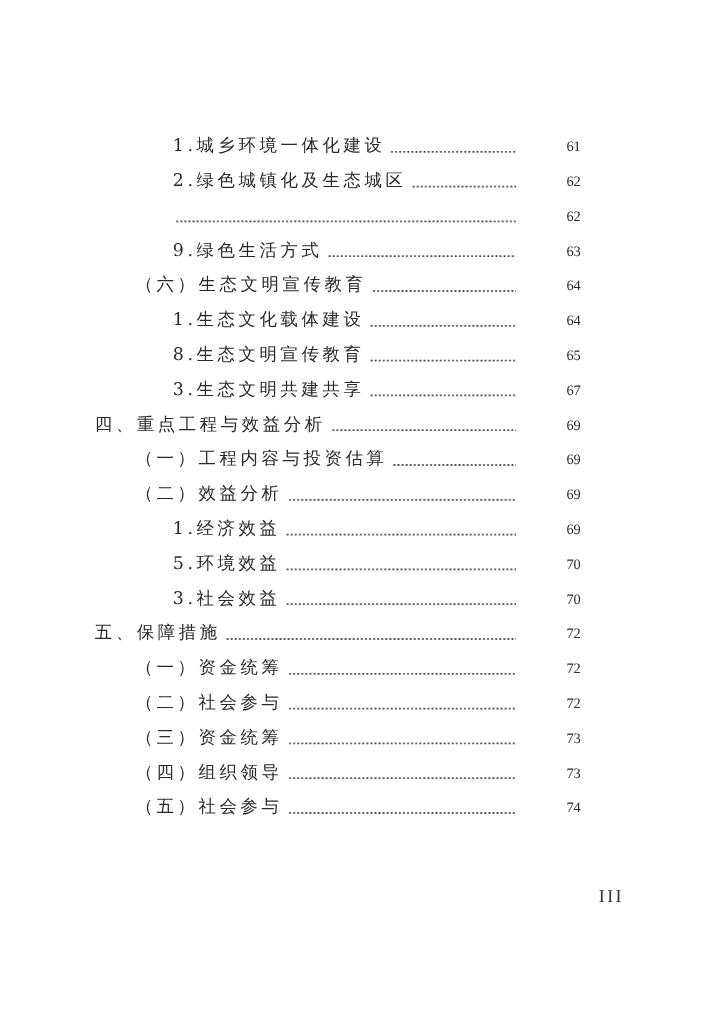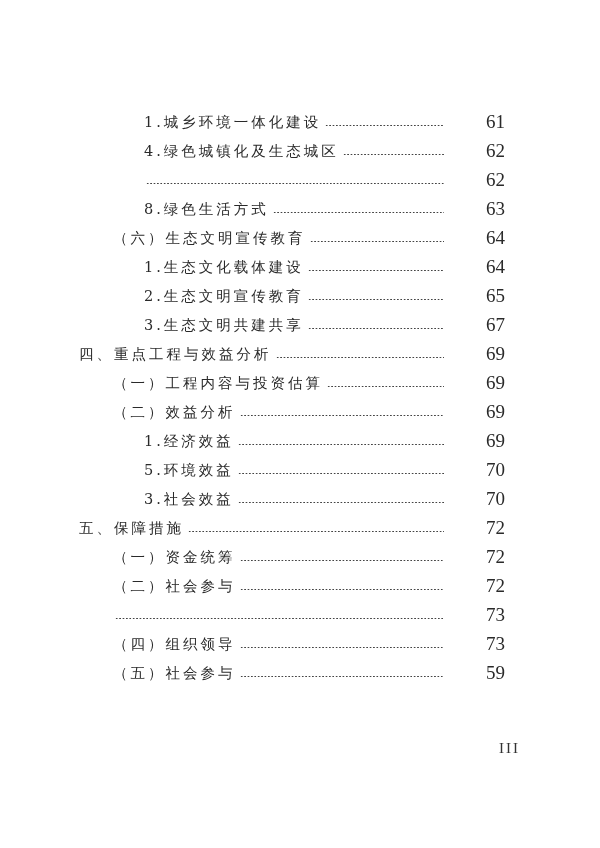--- a/index.html
+++ b/index.html
@@ -1,66 +1,66 @@
 <!DOCTYPE html>
 <html><head>
   <meta charset="utf-8">
   <style>
     html, body { margin: 0; padding: 0; background: #ffffff; }
     body { width: 600px; height: 848px; position: relative; overflow: hidden;
            font-family: "DejaVu Serif", "Liberation Serif", serif; color: #2a2a2a; }
     .toc { position: absolute; left: 0; top: 0; width: 600px; }
-    .row { position: absolute; right: 95px; height: 22px; display: flex; align-items: flex-start;
+    .row { position: absolute; right: 116px; height: 22px; display: flex; align-items: center;
            font-size: 14.5px; line-height: 22px; }
     .label { white-space: nowrap; letter-spacing: 3px; padding-right: 2px; }
     .leader { flex: 1; height: 16px; margin: 0 2px 5px 2px;
               background-image: radial-gradient(circle, #444 0.7px, transparent 0.9px);
               background-size: 3.4px 3px; background-repeat: repeat-x; background-position: left bottom; }
-    .page { white-space: nowrap; font-family: "Liberation Serif", serif; font-size: 19px; margin-left: 40px; }
+    .page { white-space: nowrap; font-family: "Liberation Serif", serif; font-size: 12px; margin-left: 40px; }
     .lvl0 { left: 79px; }
     .lvl1 { left: 113px; }
     .lvl2 { left: 144px; }
     .footer { position: absolute; right: 80px; top: 740px; font-family: "Liberation Serif", serif;
               font-size: 15px; letter-spacing: 2px; color: #333; }
   </style>
 </head>
 <body>
 
 <div class="toc">
   <div class="row lvl2" style="top:111px">
     <span class="label">1.城乡环境一体化建设</span>
     <span class="leader"></span>
     <span class="page">61</span>
   </div>
   <div class="row lvl2" style="top:140px">
-    <span class="label">4.绿色城镇化及生态城区</span>
+    <span class="label">2.绿色城镇化及生态城区</span>
     <span class="leader"></span>
     <span class="page">62</span>
   </div>
   <div class="row lvl2" style="top:169px">
     <span class="leader"></span>
     <span class="page">62</span>
   </div>
   <div class="row lvl2" style="top:198px">
-    <span class="label">8.绿色生活方式</span>
+    <span class="label">9.绿色生活方式</span>
     <span class="leader"></span>
     <span class="page">63</span>
   </div>
   <div class="row lvl1" style="top:227px">
     <span class="label">（六）生态文明宣传教育</span>
     <span class="leader"></span>
     <span class="page">64</span>
   </div>
   <div class="row lvl2" style="top:256px">
     <span class="label">1.生态文化载体建设</span>
     <span class="leader"></span>
     <span class="page">64</span>
   </div>
   <div class="row lvl2" style="top:285px">
-    <span class="label">2.生态文明宣传教育</span>
+    <span class="label">8.生态文明宣传教育</span>
     <span class="leader"></span>
     <span class="page">65</span>
   </div>
   <div class="row lvl2" style="top:314px">
     <span class="label">3.生态文明共建共享</span>
     <span class="leader"></span>
     <span class="page">67</span>
   </div>
   <div class="row lvl0" style="top:343px">
     <span class="label">四、重点工程与效益分析</span>
@@ -101,28 +101,29 @@
     <span class="label">（一）资金统筹</span>
     <span class="leader"></span>
     <span class="page">72</span>
   </div>
   <div class="row lvl1" style="top:575px">
     <span class="label">（二）社会参与</span>
     <span class="leader"></span>
     <span class="page">72</span>
   </div>
   <div class="row lvl1" style="top:604px">
+    <span class="label">（三）资金统筹</span>
     <span class="leader"></span>
     <span class="page">73</span>
   </div>
   <div class="row lvl1" style="top:633px">
     <span class="label">（四）组织领导</span>
     <span class="leader"></span>
     <span class="page">73</span>
   </div>
   <div class="row lvl1" style="top:662px">
     <span class="label">（五）社会参与</span>
     <span class="leader"></span>
-    <span class="page">59</span>
+    <span class="page">74</span>
   </div>
 </div>
 
 <div class="footer">III</div>
 
 </body></html>

